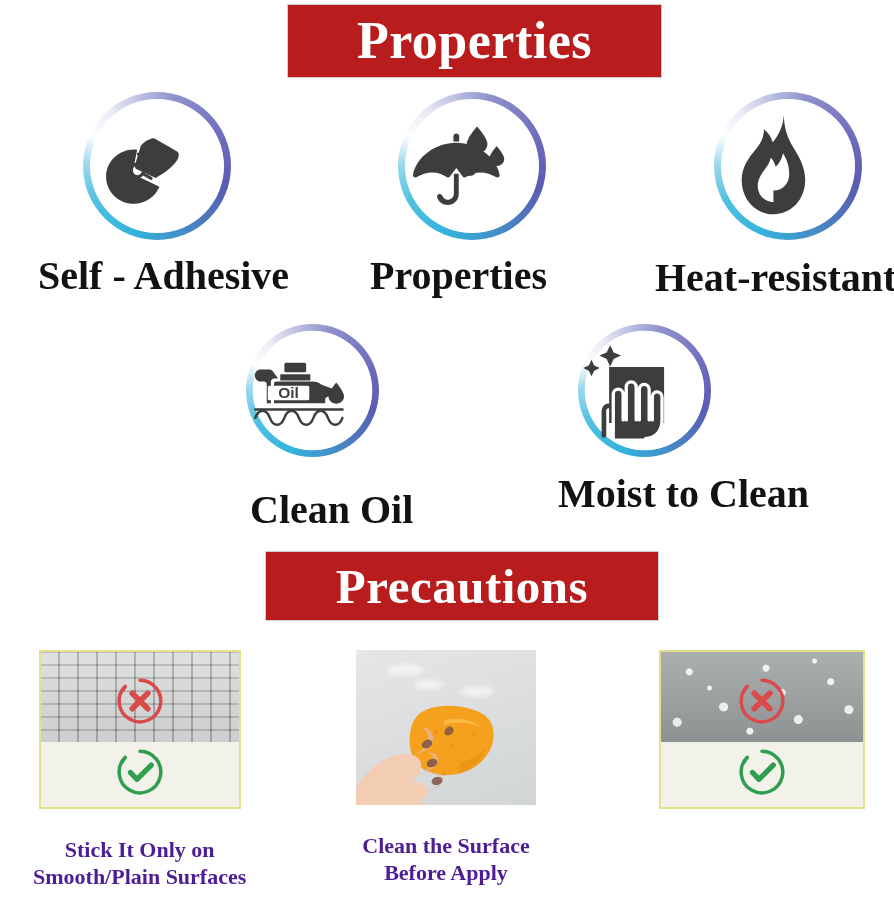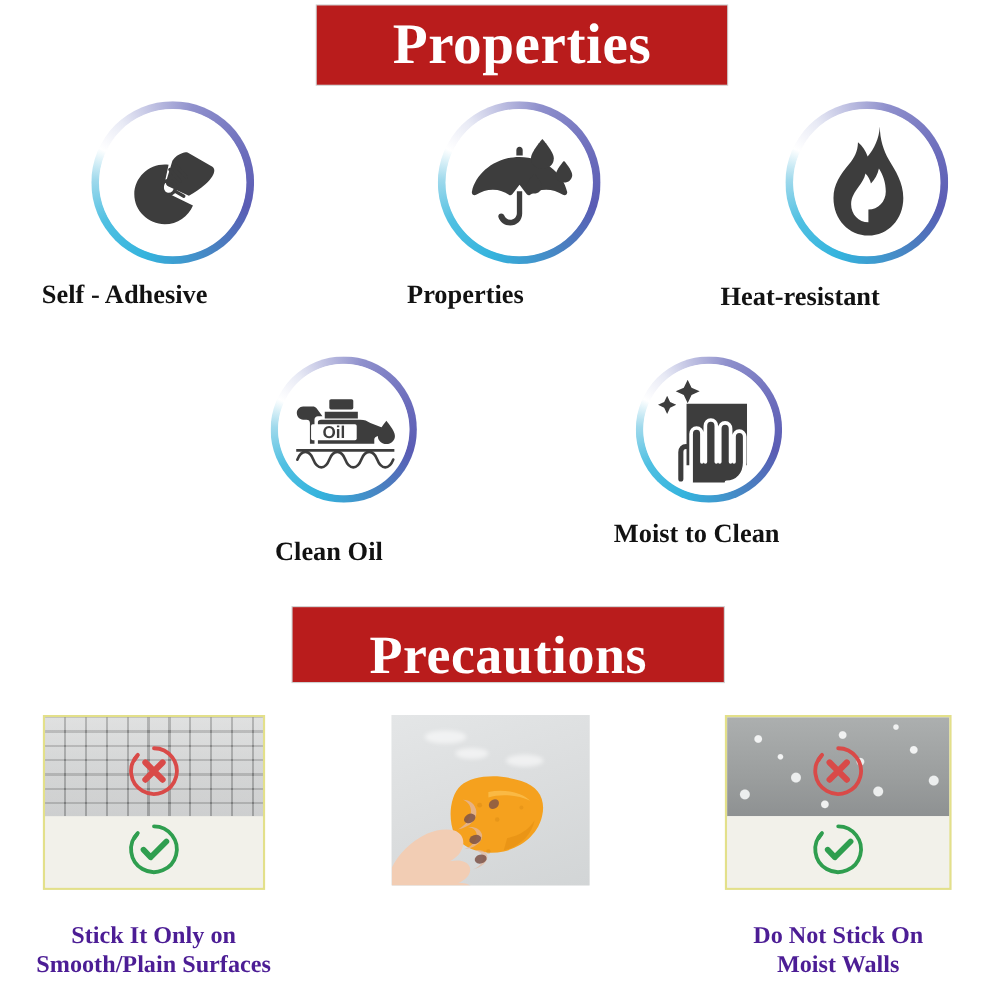--- a/index.html
+++ b/index.html
@@ -26,21 +26,21 @@
     box-shadow: 0 0 0 1px #cfcfcf;
   }
   .banner-text {
     color: #ffffff;
     font-weight: bold;
     letter-spacing: 0.5px;
     line-height: 1;
   }
   #properties-banner { left: 288px; top: 5px; width: 373px; height: 72px; }
   #properties-banner .banner-text { font-size: 52px; }
-  #precautions-banner { left: 266px; top: 552px; width: 392px; height: 68px; align-items: flex-end; }
+  #precautions-banner { left: 266px; top: 552px; width: 392px; height: 68px; }
   #precautions-banner .banner-text { font-size: 49px; }
 
   
   .prop-item {
     position: absolute;
     display: flex;
     flex-direction: column;
     align-items: center;
   }
   .prop-circle {
@@ -54,21 +54,21 @@
         #9fd9ec 72deg,
         #ffffff 95deg,
         #e8eaf5 120deg,
         #8f90cc 175deg,
         #6a6bbb 230deg,
         #5a5cb4 268deg,
         #4a7fc0 305deg,
         #34b3dd 360deg);
     display: flex;
     align-items: center;
-    justify-content: center;
+    justify-content: flex-start;
     filter: blur(0.15px);
   }
   .prop-circle::after {
     content: "";
     position: absolute;
     left: 7px; top: 7px; right: 7px; bottom: 7px;
     border-radius: 50%;
     background: #ffffff;
   }
   .prop-glyph {
@@ -81,21 +81,21 @@
     justify-content: center;
   }
   .prop-glyph svg { width: 100%; height: 100%; display: block; }
   .ink { fill: #3d3d3d; }
   .ink-stroke { fill: none; stroke: #3d3d3d; }
 
   .prop-label {
     position: absolute;
     white-space: nowrap;
     font-weight: bold;
-    font-size: 24px;
+    font-size: 40px;
     line-height: 1;
     color: #121212;
   }
 
   
   #prop-self-adhesive .prop-circle,
   #prop-waterproof .prop-circle,
   #prop-heat-resistant .prop-circle { width: 148px; height: 148px; }
   
   #prop-anti-oil .prop-circle,
@@ -331,20 +331,22 @@
       <path d="M0 155v-16c6-12 17-24 32-31 9-4 18-5 25-3 6 2 9 7 8 13-1 7-6 12-12 15 9-2 16 0 18 5 2 6-3 12-11 15 8-1 14 2 15 7 1 5-4 10-12 12 6 1 9 4 9 8l-1 3z" fill="#f2cdb4"></path>
       <path d="M60 104c6-3 11-8 12-15 1-5-2-10-7-12 6 0 11 4 12 10 1 8-6 15-17 17z" fill="#e3b79d" opacity=".8"></path>
       <path d="M66 122c8-3 13-9 11-15-1-3-4-5-8-5 6-1 11 1 13 6 2 6-5 13-16 14z" fill="#e3b79d" opacity=".75"></path>
       <path d="M72 141c7-2 12-7 11-12-1-3-3-5-7-6 5-1 10 1 11 5 1 5-5 11-15 13z" fill="#e3b79d" opacity=".7"></path>
       <ellipse cx="71" cy="94" rx="5.5" ry="4" fill="#7d5248" opacity=".85" transform="rotate(-28 71 94)"></ellipse>
       <ellipse cx="76" cy="113" rx="5.5" ry="4" fill="#7d5248" opacity=".85" transform="rotate(-20 76 113)"></ellipse>
       <ellipse cx="81" cy="131" rx="5.5" ry="4" fill="#7d5248" opacity=".85" transform="rotate(-14 81 131)"></ellipse>
       <ellipse cx="93" cy="81" rx="5" ry="4" fill="#7d5248" opacity=".8" transform="rotate(-40 93 81)"></ellipse>
     </svg>
   </div>
+  <div class="prec-caption">Clean the Surface
+Before Apply</div>
 </div>
 
 <div class="prec-item" id="prec-moist">
   <div class="prec-figure framed">
     <div class="wall-top wall-moist"></div>
     <div class="wall-bottom"></div>
     <div class="mark mark-x">
       <svg viewBox="0 0 60 60" aria-hidden="true">
         <path fill="none" stroke="#d94a48" stroke-width="4" stroke-linecap="round" d="M30 6a24 24 0 1 1-17 7"></path>
         <path fill="none" stroke="#d94a48" stroke-width="4" stroke-linecap="round" d="M9.5 18.5a24 24 0 0 1 3-4.5"></path>
@@ -352,15 +354,13 @@
       </svg>
     </div>
     <div class="mark mark-check">
       <svg viewBox="0 0 60 60" aria-hidden="true">
         <path fill="none" stroke="#2f9e4f" stroke-width="4" stroke-linecap="round" d="M30 6a24 24 0 1 1-17 7"></path>
         <path fill="none" stroke="#2f9e4f" stroke-width="4" stroke-linecap="round" d="M9.5 18.5a24 24 0 0 1 3-4.5"></path>
         <path fill="none" stroke="#2f9e4f" stroke-width="6" stroke-linecap="round" stroke-linejoin="round" d="M19 30.5l7.5 8L43 22"></path>
       </svg>
     </div>
   </div>
-  <div class="prec-caption">Do Not Stick On
-Moist Walls</div>
 </div>
 
 </body></html>

